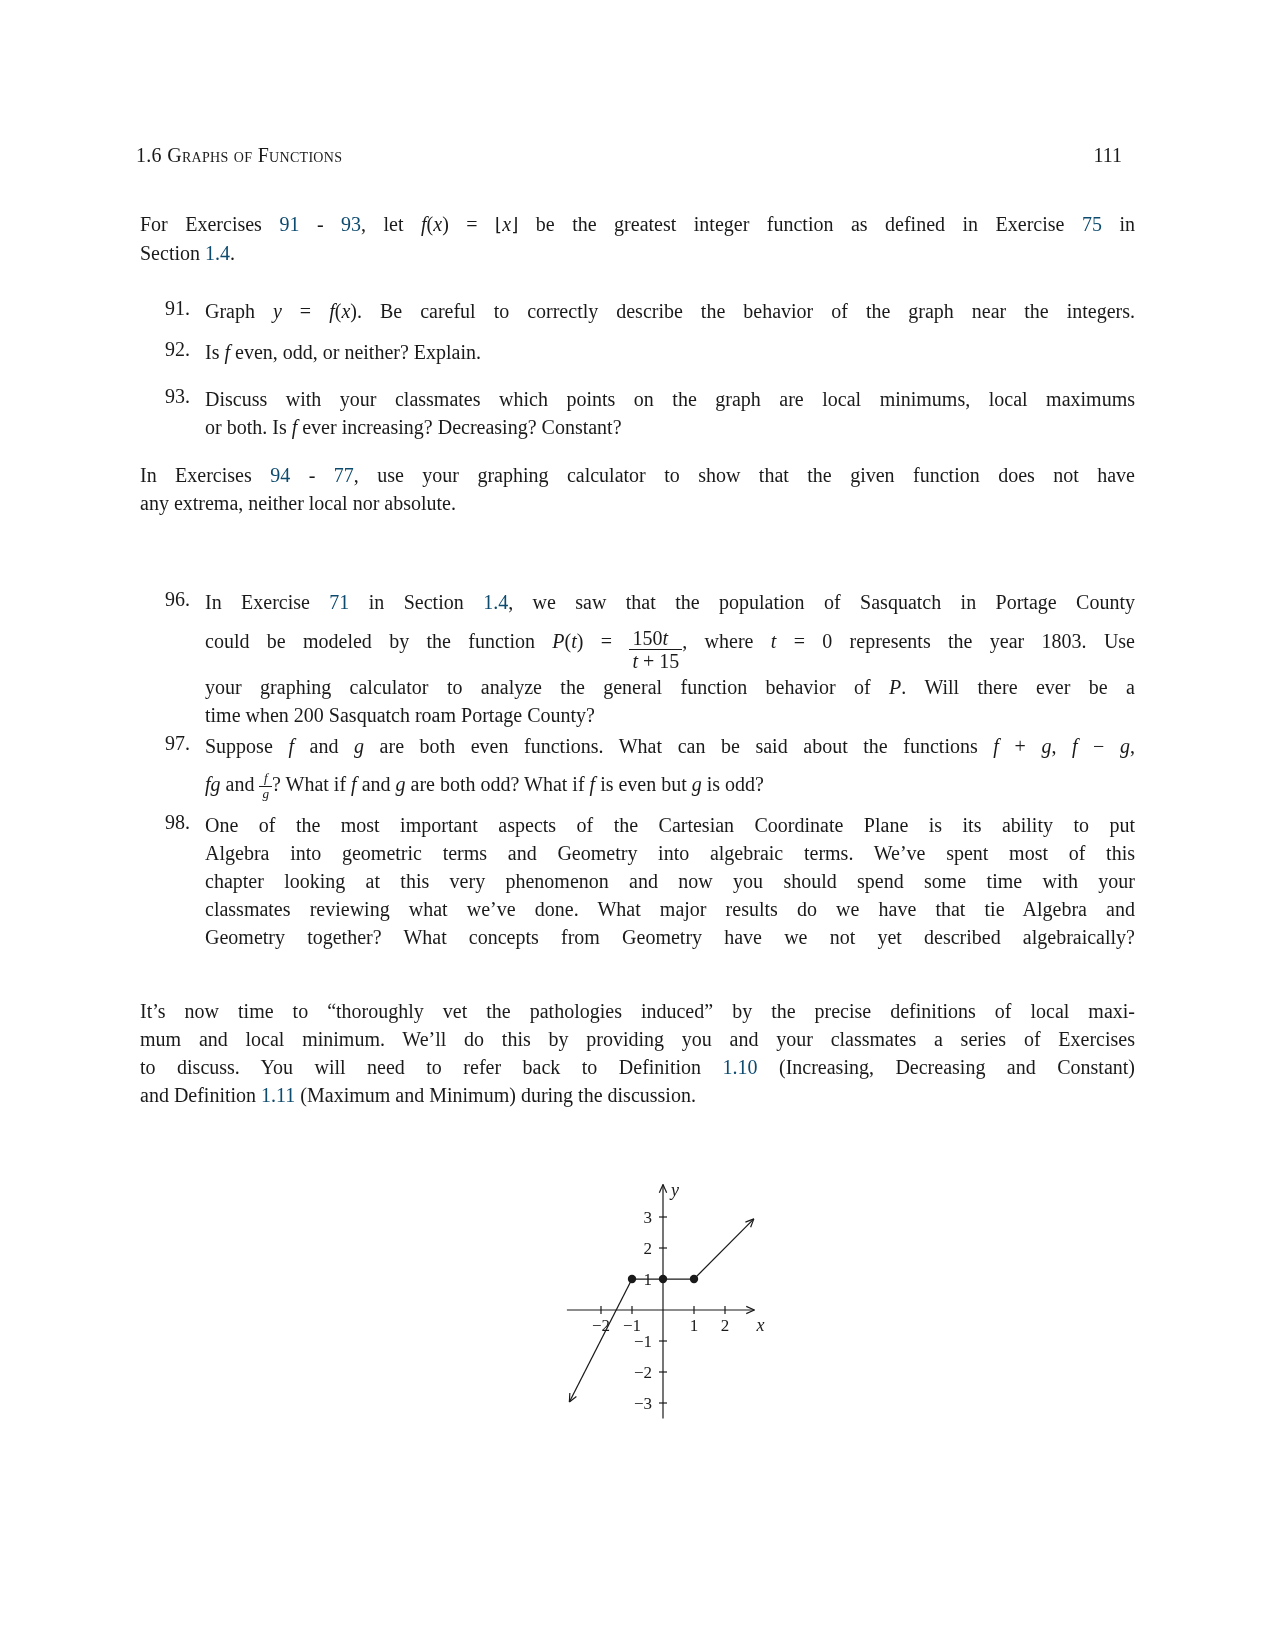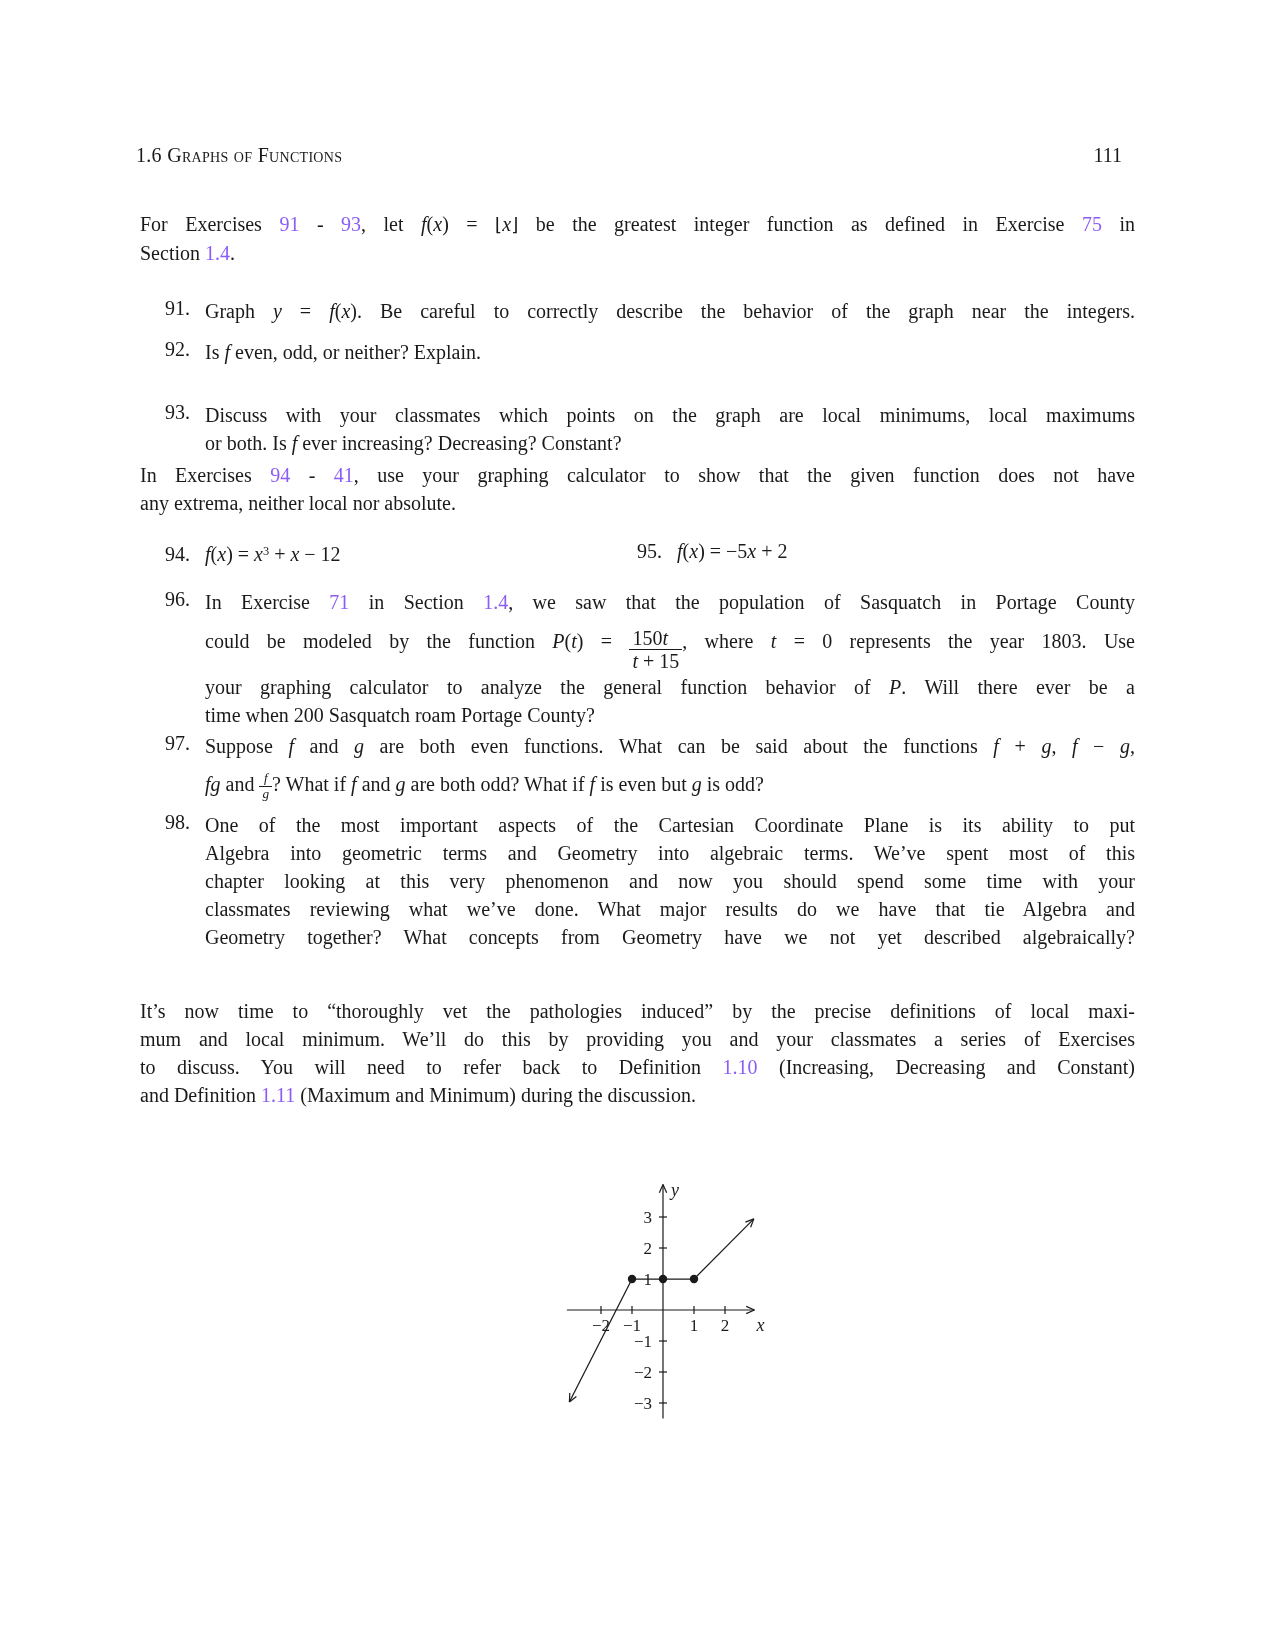--- a/index.html
+++ b/index.html
@@ -7,21 +7,21 @@
         font-family:"Liberation Serif","DejaVu Serif",serif;font-size:20px;color:#1a1a1a;}
   .abs{position:absolute;}
   .hdr{font-variant:small-caps;letter-spacing:.3px;}
   .para{position:absolute;left:140px;width:995px;}
   .item{position:absolute;left:140px;width:995px;}
   .item .ilabel{position:absolute;left:25px;top:0;width:40px;}
   .item .ilines{margin-left:65px;width:930px;}
   .tline{line-height:28px;}
   .just{text-align:justify;text-align-last:justify;}
   .mi{font-style:italic;}
-  .reflink{color:#8b5cf6;cursor:pointer;}
+  .reflink{color:#0c4a6e;cursor:pointer;}
   .msup{font-size:0.62em;vertical-align:0.5em;}
   .flr{font-family:"DejaVu Sans",sans-serif;font-size:0.92em;}
   .frac{display:inline-block;text-align:center;vertical-align:-1.02em;line-height:1.12;}
   .frac .fn{display:block;padding:0 3px;border-bottom:1.3px solid #1a1a1a;margin-top:11px;}
   .frac .fd{display:block;padding:0 3px;}
   .frac.sm{font-size:0.66em;vertical-align:-0.5em;line-height:1.12;}
   .half{position:absolute;top:0;}
   .half .ilabel2{display:inline-block;width:40px;}
   #figure{position:absolute;left:540px;top:1170px;}
   svg text{font-family:"Liberation Serif","DejaVu Serif",serif;fill:#1a1a1a;}
@@ -46,41 +46,33 @@
       </div>
   </div>
 
   <div class="item" style="top:338px;">
     <span class="ilabel">92.</span>
     <div class="ilines">
         <div class="tline">Is <span class="mi">f</span> even, odd, or neither? Explain.</div>
       </div>
   </div>
 
-  <div class="item" style="top:385px;margin-top:16px;">
+  <div class="item" style="top:385px;">
     <span class="ilabel">93.</span>
     <div class="ilines">
         <div class="tline just">Discuss with your classmates which points on the graph are local minimums, local maximums</div>
         <div class="tline">or both. Is <span class="mi">f</span> ever increasing? Decreasing? Constant?</div>
       </div>
   </div>
 
   <div class="para" style="top:461px;">
-      <div class="tline just">In Exercises <span class="reflink">94</span> - <span class="reflink">41</span>, use your graphing calculator to show that the given function does not have</div>
+      <div class="tline just">In Exercises <span class="reflink">94</span> - <span class="reflink">77</span>, use your graphing calculator to show that the given function does not have</div>
       <div class="tline">any extrema, neither local nor absolute.</div>
     </div>
 
-  <div class="item" style="top:537px;height:34px;">
-    <div class="half" style="left:25px;">
-      <span class="ilabel2">94.</span><span class="tline"><span class="mi">f</span>(<span class="mi">x</span>) = <span class="mi">x</span><span class="msup">3</span> + <span class="mi">x</span> − 12</span>
-    </div>
-    <div class="half" style="left:497px;">
-      <span class="ilabel2">95.</span><span class="tline"><span class="mi">f</span>(<span class="mi">x</span>) = −5<span class="mi">x</span> + 2</span>
-    </div>
-  </div>
 
   <div class="item" style="top:588px;">
     <span class="ilabel">96.</span>
     <div class="ilines">
         <div class="tline just">In Exercise <span class="reflink">71</span> in Section <span class="reflink">1.4</span>, we saw that the population of Sasquatch in Portage County</div>
         <div class="tline just">could be modeled by the function <span class="mi">P</span>(<span class="mi">t</span>) = <span class="frac"><span class="fn">150<span class="mi">t</span></span><span class="fd"><span class="mi">t</span> + 15</span></span>, where <span class="mi">t</span> = 0 represents the year 1803. Use</div>
         <div class="tline just">your graphing calculator to analyze the general function behavior of <span class="mi">P</span>. Will there ever be a</div>
         <div class="tline">time when 200 Sasquatch roam Portage County?</div>
       </div>
   </div>

